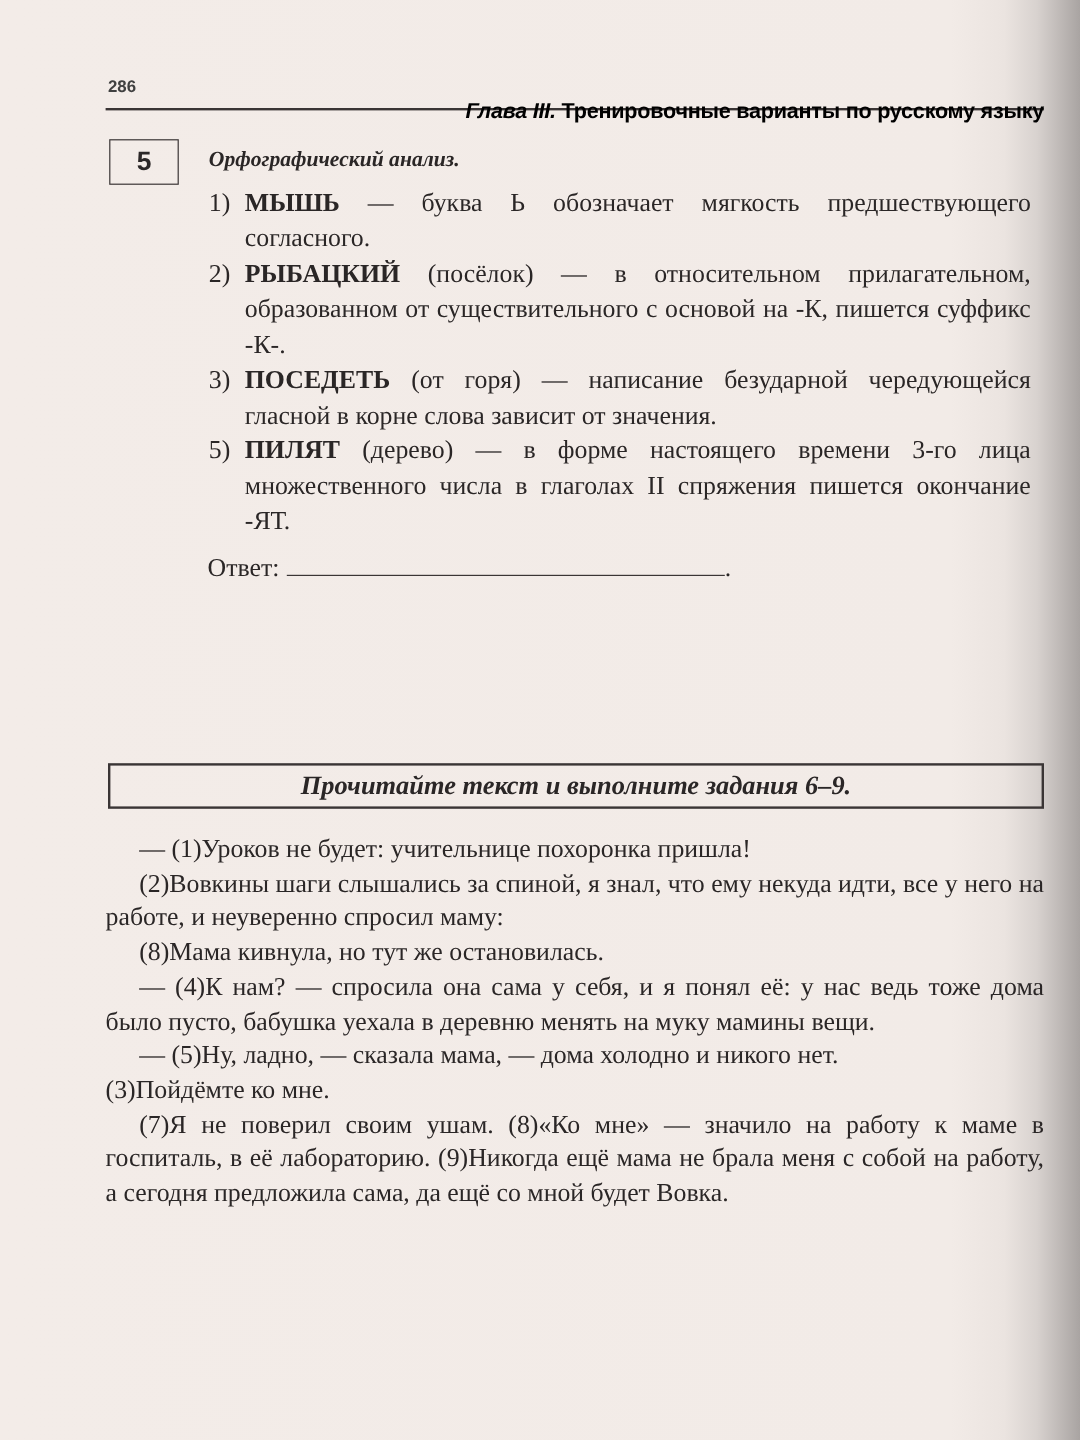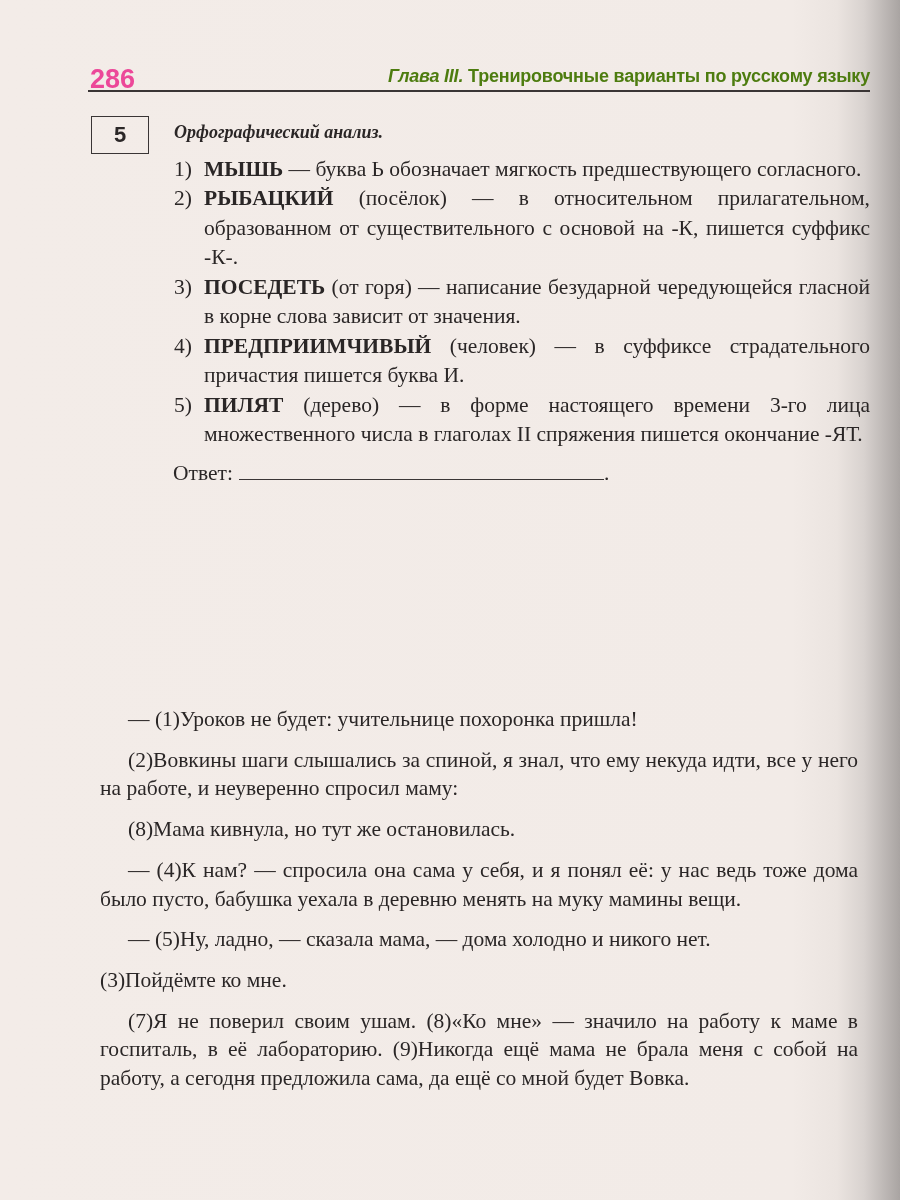--- a/index.html
+++ b/index.html
@@ -12,95 +12,95 @@
   }
   .page { position: absolute; left: 88px; top: 0; width: 784px; height: 1200px; }
 
   .running-head {
     position: absolute; left: 0; top: 60px; width: 782px; height: 30px;
     border-bottom: 2px solid #3a3535;
   }
   .page-number {
     position: absolute; left: 2px; top: 4px;
     font-family: "Liberation Sans", "DejaVu Sans", sans-serif;
-    font-weight: bold; font-size: 27px; color: #ec4899;
+    font-weight: bold; font-size: 14px; color: #404040;
   }
   .chapter-title {
-    position: absolute; right: 0; top: 6px;
+    position: absolute; right: 0; top: 22px;
     font-family: "Liberation Sans", "DejaVu Sans", sans-serif;
-    font-weight: bold; font-size: 18px; color: #4d7c0f; letter-spacing: -0.2px;
+    font-weight: bold; font-size: 18px; color: #000000; letter-spacing: -0.2px;
   }
   .chapter-title .ital { font-style: italic; }
 
   .task-box {
     position: absolute; left: 3px; top: 116px; width: 58px; height: 38px;
     border: 1.5px solid #3a3535; box-sizing: border-box;
     display: flex; align-items: center; justify-content: center;
     font-family: "Liberation Sans", "DejaVu Sans", sans-serif;
     font-weight: bold; font-size: 22px; color: #2b2727;
   }
   .task {
     position: absolute; left: 86px; top: 118px; width: 696px;
     font-size: 21.5px; line-height: 29.5px;
   }
   .task-title { font-weight: bold; font-style: italic; font-size: 18px; }
   .task-text { text-align: justify; }
   .options { margin: 7px 0 0 0; padding: 0; list-style: none; }
   .option {
     text-align: justify; padding-left: 30px; text-indent: -30px;
-    line-height: 29.5px; margin: 0 0 0 0;
+    line-height: 29.5px; margin: 0 11px 0 0;
   }
   .option .num { display: inline-block; width: 30px; text-indent: 0; }
   .option .word { font-weight: bold; }
   .answer { margin-top: 9px; margin-left: -1px; }
   .answer-line {
     display: inline-block; width: 365px; height: 20px; border-bottom: 1px solid #3a3535;
     vertical-align: baseline; margin-left: 6px;
   }
 
   .read-box {
     position: absolute; left: 2px; top: 636px; width: 780px; height: 38px;
     border: 2px solid #3a3535; box-sizing: border-box;
     display: flex; align-items: center; justify-content: center;
     font-weight: bold; font-style: italic; font-size: 22px;
   }
 
   .story {
     position: absolute; left: 0; top: 693px; width: 782px;
     font-size: 21.5px; line-height: 28.7px; text-align: justify;
   }
-  .story p { margin: 12px; text-indent: 28px; }
+  .story p { margin: 0; text-indent: 28px; }
   .story p.noindent { text-indent: 0; }
 </style>
 </head>
 <body>
 
 <div class="page">
 
   <div class="running-head">
     <span class="page-number">286</span>
     <span class="chapter-title"><span class="ital">Глава III.</span><span> Тренировочные варианты по русскому языку</span></span>
   </div>
 
   <div class="task-box">5</div>
 
   <div class="task">
     <div class="task-title">Орфографический анализ.</div>
     <ul class="options">
       <li class="option"><span class="num">1)</span><span class="word">МЫШЬ</span><span> — буква Ь обозначает мягкость предшествующего согласного.</span></li>
       <li class="option"><span class="num">2)</span><span class="word">РЫБАЦКИЙ</span><span> (посёлок) — в относительном прилагательном, образованном от существительного с основой на -К, пишется суффикс -К-.</span></li>
       <li class="option"><span class="num">3)</span><span class="word">ПОСЕДЕТЬ</span><span> (от горя) — написание безударной чередующейся гласной в корне слова зависит от значения.</span></li>
-      <li class="option"><span class="num">4)</span><span class="word">ПРЕДПРИИМЧИВЫЙ</span><span> (человек) — в суффиксе страдательного причастия пишется буква И.</span></li>
       <li class="option"><span class="num">5)</span><span class="word">ПИЛЯТ</span><span> (дерево) — в форме настоящего времени 3-го лица множественного числа в глаголах II спряжения пишется окончание -ЯТ.</span></li>
     </ul>
     <div class="answer">
       <span>Ответ:</span><span class="answer-line"></span><span>.</span>
     </div>
   </div>
 
+  <div class="read-box">Прочитайте текст и выполните задания 6–9.</div>
 
   <div class="story">
     <p>— (1)Уроков не будет: учительнице похоронка пришла!</p>
     <p>(2)Вовкины шаги слышались за спиной, я знал, что ему некуда идти, все у него на работе, и неуверенно спросил маму:</p>
     <p>(8)Мама кивнула, но тут же остановилась.</p>
     <p>— (4)К нам? — спросила она сама у себя, и я понял её: у нас ведь тоже дома было пусто, бабушка уехала в деревню менять на муку мамины вещи.</p>
     <p>— (5)Ну, ладно, — сказала мама, — дома холодно и никого нет. </p>
     <p class="noindent">(3)Пойдёмте ко мне.</p>
     <p>(7)Я не поверил своим ушам. (8)«Ко мне» — значило на работу к маме в госпиталь, в её лабораторию. (9)Никогда ещё мама не брала меня с собой на работу, а сегодня предложила сама, да ещё со мной будет Вовка.</p>
   </div>

